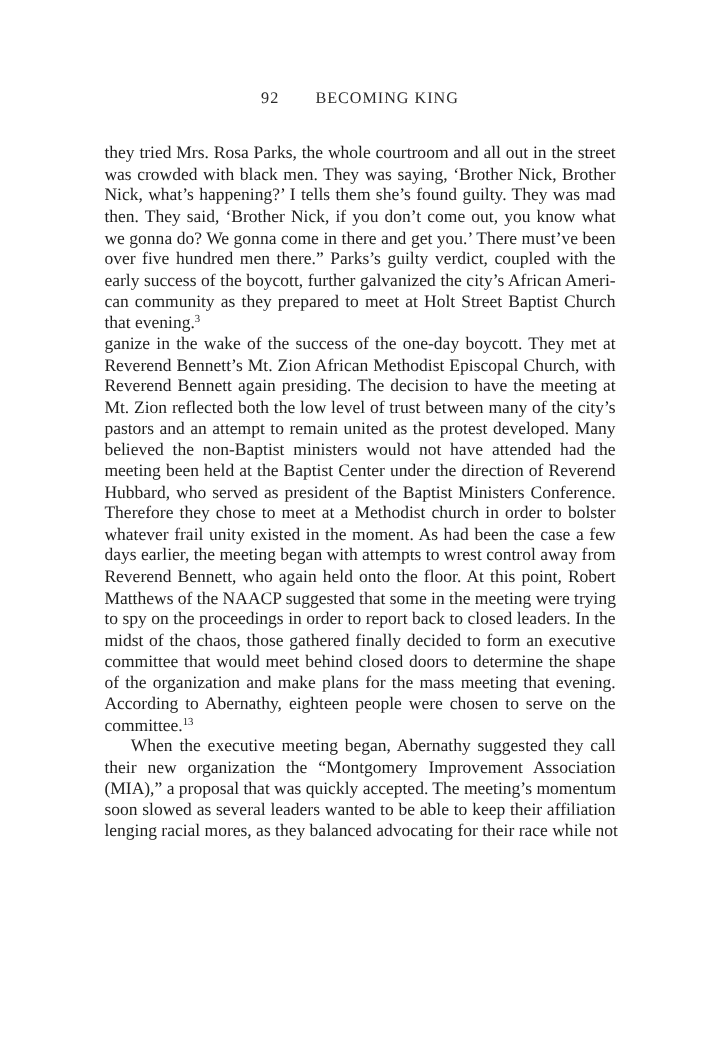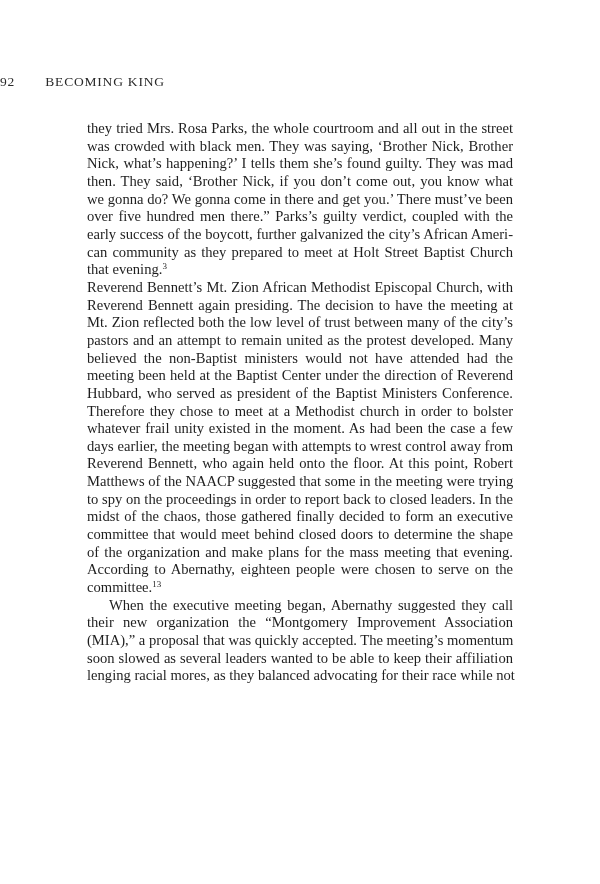--- a/index.html
+++ b/index.html
@@ -1,20 +1,20 @@
 <!DOCTYPE html>
 <html><head>
 <meta charset="utf-8">
 <style>
   html, body { margin: 0; padding: 0; background: #ffffff; }
   body { width: 600px; height: 884px; position: relative; overflow: hidden; }
   .page { position: absolute; left: 0; top: 0; width: 600px; height: 884px; background: #ffffff; }
   .running-head {
     position: absolute; top: 74px; left: 0; width: 600px;
-    font-family: "Liberation Serif", serif;
+    text-align: center; font-family: "Liberation Serif", serif;
     font-size: 13.5px; color: #2a2a2a; letter-spacing: 0.8px;
   }
   .running-head .folio { margin-right: 26px; }
   .text-block {
     position: absolute; left: 87px; top: 120px; width: 426px;
     font-family: "Liberation Serif", serif; font-size: 14.6px;
     line-height: 17.66px; color: #1e1e1e;
   }
   .para { margin: 0; text-align: justify; hyphens: none; }
   .line { display: block; text-align: justify; text-align-last: justify; white-space: nowrap; height: 17.66px; }
@@ -37,20 +37,21 @@
       <span class="line">Nick, what’s happening?’ I tells them she’s found guilty. They was mad</span>
       <span class="line">then. They said, ‘Brother Nick, if you don’t come out, you know what</span>
       <span class="line">we gonna do? We gonna come in there and get you.’ There must’ve been</span>
       <span class="line">over five hundred men there.” Parks’s guilty verdict, coupled with the</span>
       <span class="line">early success of the boycott, further galvanized the city’s African Ameri-</span>
       <span class="line">can community as they prepared to meet at Holt Street Baptist Church</span>
       <span class="line last"><span>that evening.</span><sup>3</sup></span>
     </div>
 
     <div class="para">
+      <span class="line">ganize in the wake of the success of the one-day boycott. They met at</span>
       <span class="line">Reverend Bennett’s Mt. Zion African Methodist Episcopal Church, with</span>
       <span class="line">Reverend Bennett again presiding. The decision to have the meeting at</span>
       <span class="line">Mt. Zion reflected both the low level of trust between many of the city’s</span>
       <span class="line">pastors and an attempt to remain united as the protest developed. Many</span>
       <span class="line">believed the non-Baptist ministers would not have attended had the</span>
       <span class="line">meeting been held at the Baptist Center under the direction of Reverend</span>
       <span class="line">Hubbard, who served as president of the Baptist Ministers Conference.</span>
       <span class="line">Therefore they chose to meet at a Methodist church in order to bolster</span>
       <span class="line">whatever frail unity existed in the moment. As had been the case a few</span>
       <span class="line">days earlier, the meeting began with attempts to wrest control away from</span>

